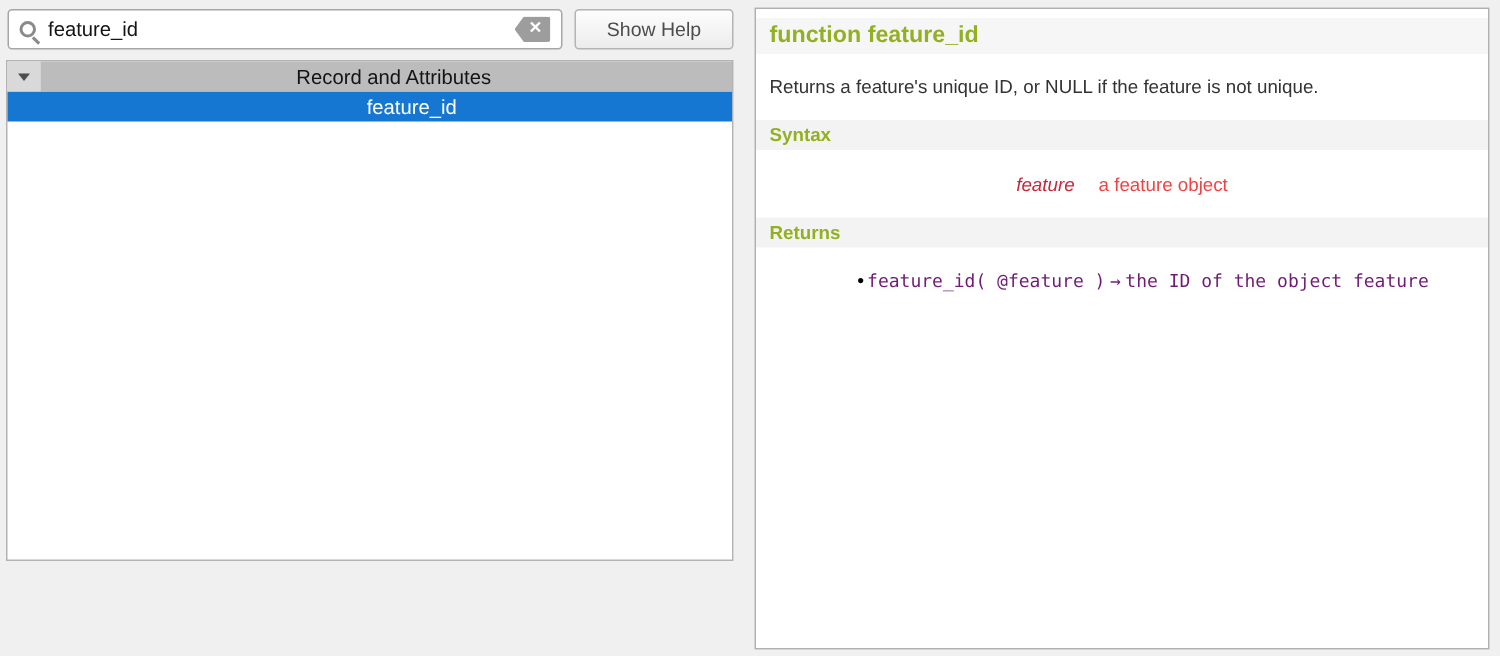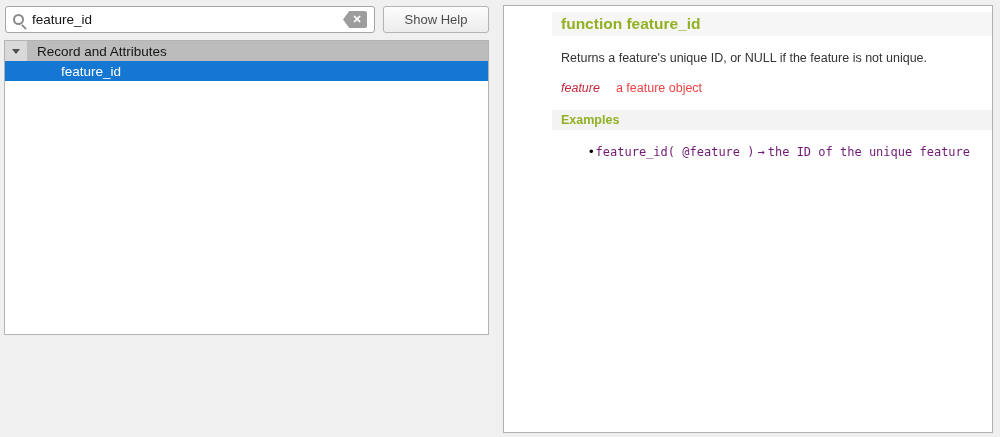--- a/index.html
+++ b/index.html
@@ -1,15 +1,15 @@
 <!DOCTYPE html>
 <html><head>
 <meta charset="utf-8">
 <style>
-  * { box-sizing: border-box; margin: 0; padding: 0; }
+  * { box-sizing: border-box; margin: 0; padding: 0; justify-content: center; }
   html, body { width: 1000px; height: 437px; }
   body {
     background: #f0f0f0;
     font-family: "Liberation Sans", sans-serif;
     position: relative;
     overflow: hidden;
   }
 
   
   .search-row {
@@ -46,21 +46,21 @@
   }
   .show-help-btn {
     flex: 0 0 auto; width: 106px; height: 27px;
     background: linear-gradient(#fdfdfd, #ececec);
     border: 1px solid #b4b4b4; border-radius: 3px;
     font-family: "Liberation Sans", sans-serif;
     font-size: 13px; color: #4c4c4c; cursor: pointer;
   }
 
   .tree-panel {
-    position: absolute; left: 4px; top: 40px; width: 485px; height: 295px;
+    position: absolute; left: 4px; top: 40px; width: 485px; height: 334px;
     background: #fff; border: 1px solid #b3b3b3;
   }
   .tree-group-row { display: flex; height: 20px; cursor: default; }
   .branch-cell {
     width: 22px; background: #d9d9d9;
     display: flex; align-items: center; justify-content: center;
   }
   .tri-down {
     width: 0; height: 0;
     border-left: 4px solid transparent; border-right: 4px solid transparent;
@@ -73,21 +73,21 @@
   }
   .tree-item-selected {
     height: 20px; background: #1577d2; color: #fff;
     display: flex; align-items: center; padding-left: 56px;
     font-size: 13.5px; cursor: default;
   }
 
   
   .help-panel {
     position: absolute; left: 503px; top: 5px; width: 490px; height: 428px;
-    background: #fff; border: 1px solid #b0b0b0; overflow: hidden; padding-left: 48px;
+    background: #fff; border: 1px solid #b0b0b0; overflow: hidden;
   }
   .help-title-band {
     margin-top: 6px; background: #f6f6f6; padding: 3px 9px;
   }
   .help-title {
     color: #93b023; font-weight: bold; font-size: 15.5px;
   }
   .help-desc {
     margin: 15px 9px 0; font-size: 12.5px; color: #333;
   }
@@ -139,29 +139,30 @@
   <div class="tree-item-selected">feature_id</div>
 </div>
 
 <div class="help-panel">
   <div class="help-title-band">
     <span class="help-title">function feature_id</span>
   </div>
 
   <div class="help-desc">Returns a feature's unique ID, or NULL if the feature is not unique.</div>
 
+  <div class="section-band">Syntax</div>
 
 
 
   <div class="args-row">
     <span class="arg-red arg-name">feature</span>
     <span class="arg-desc">a feature object</span>
   </div>
 
-  <div class="section-band">Examples</div>
+  <div class="section-band">Returns</div>
 
   <div class="example-row">
     <span class="bullet">•</span>
     <span class="example-code">feature_id( @feature )</span>
     <span class="example-arrow">→</span>
-    <span class="example-result">the ID of the unique feature</span>
+    <span class="example-result">the ID of the object feature</span>
   </div>
 </div>
 
 </body></html>

